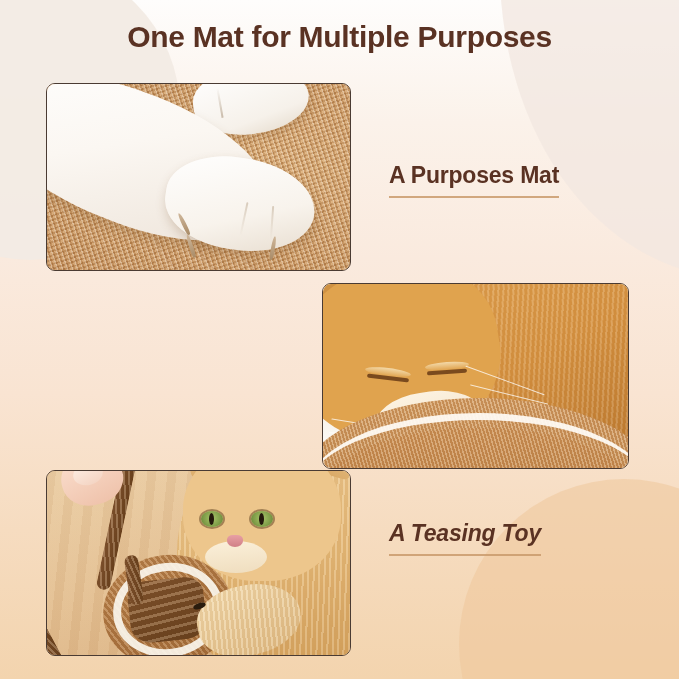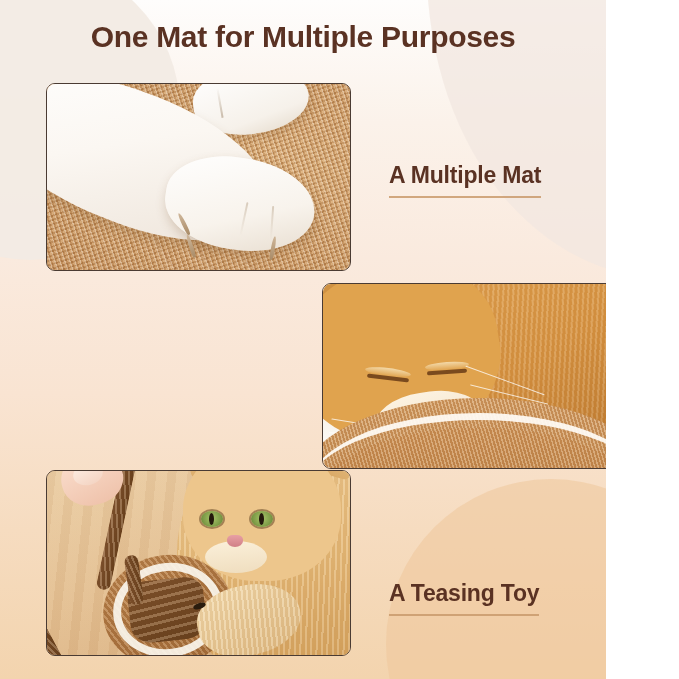--- a/index.html
+++ b/index.html
@@ -4,21 +4,21 @@
 <style>
   * { margin:0; padding:0; box-sizing:border-box; }
 
   html,body{
     width:679px; height:679px;
     font-family:"Liberation Sans", sans-serif;
   }
 
   #page{
     position:relative;
-    width:606px; height:679px;
+    width:679px; height:679px;
     overflow:hidden;
     background:linear-gradient(180deg,
        #fefdfc   0%,
        #fbf2ea  18%,
        #faeade  38%,
        #f9e4d2  58%,
        #f6dcc0  78%,
        #f3d4ae 100%);
   }
 
@@ -85,21 +85,21 @@
   .label .underline{
     display:block;
     height:1.5px;
     background:#c99a6c;
     margin-top:7px;
     opacity:.85;
   }
 
   #label-scratcher{ left:389px; top:162px; }
   #label-bed{       left:160px; top:359px; }
-  #label-toy{       left:389px; top:580px; }
+  #label-toy{       left:389px; top:520px;font-style:italic; }
 
   
   #photo-scratcher .bg{
     position:absolute; inset:0;
     background:
       repeating-linear-gradient(72deg,
         rgba(255,252,245,.30) 0 1.2px,
         rgba(140,84,34,.22) 1.2px 3px,
         rgba(255,236,205,.10) 3px 4.8px),
       repeating-linear-gradient(-18deg,
@@ -481,21 +481,21 @@
       <div class="paw-main"></div>
       <div class="toe-line tl1"></div>
       <div class="toe-line tl2"></div>
       <div class="claw c1"></div>
       <div class="claw c2"></div>
       <div class="claw c3"></div>
     </div>
   </div>
 
   <div class="label" id="label-scratcher">
-    <span>A Multiple Mat</span>
+    <span>A Purposes Mat</span>
     <span class="underline"></span>
   </div>
 
   <div class="photo" id="photo-bed">
     <div class="photo-inner">
       <div class="bg"></div>
       <div class="body"></div>
       <div class="ear"></div>
       <div class="head"></div>
       <div class="eyelid el-l"></div>

